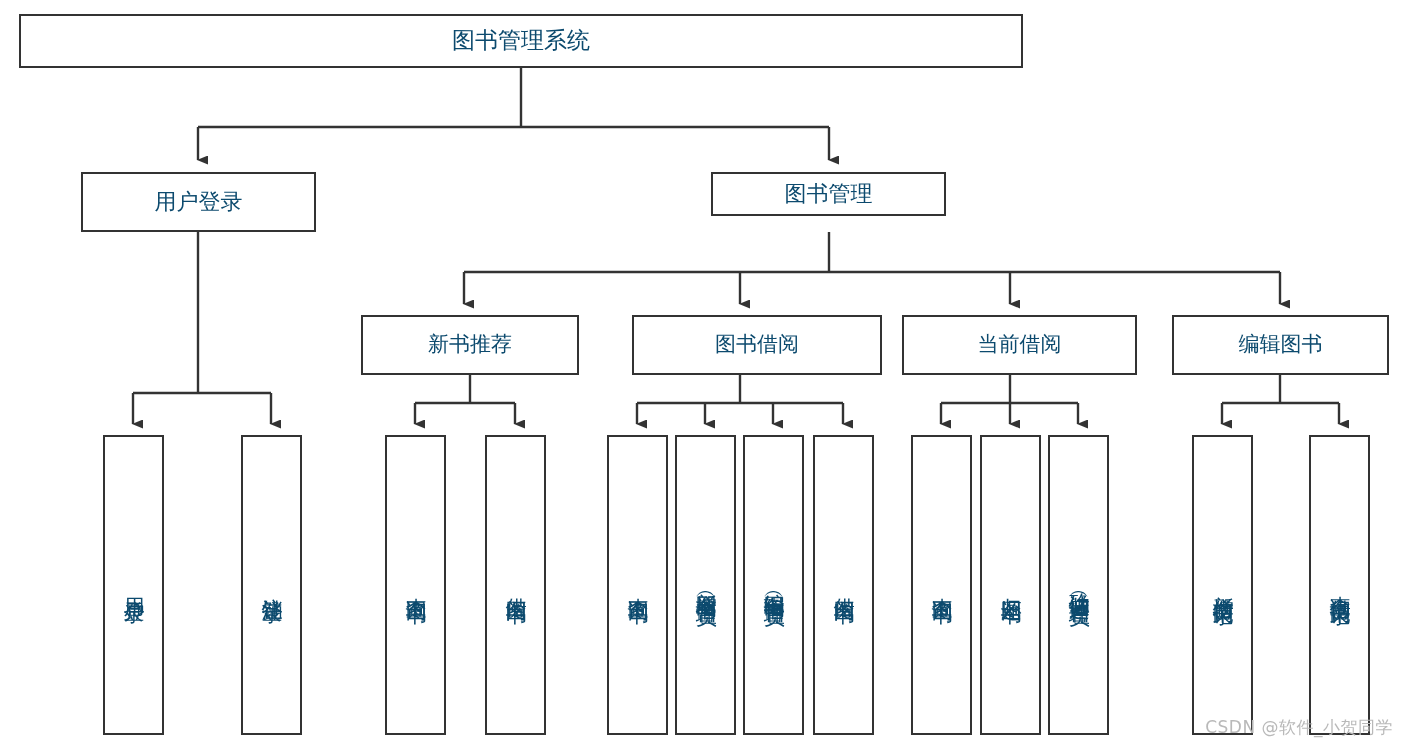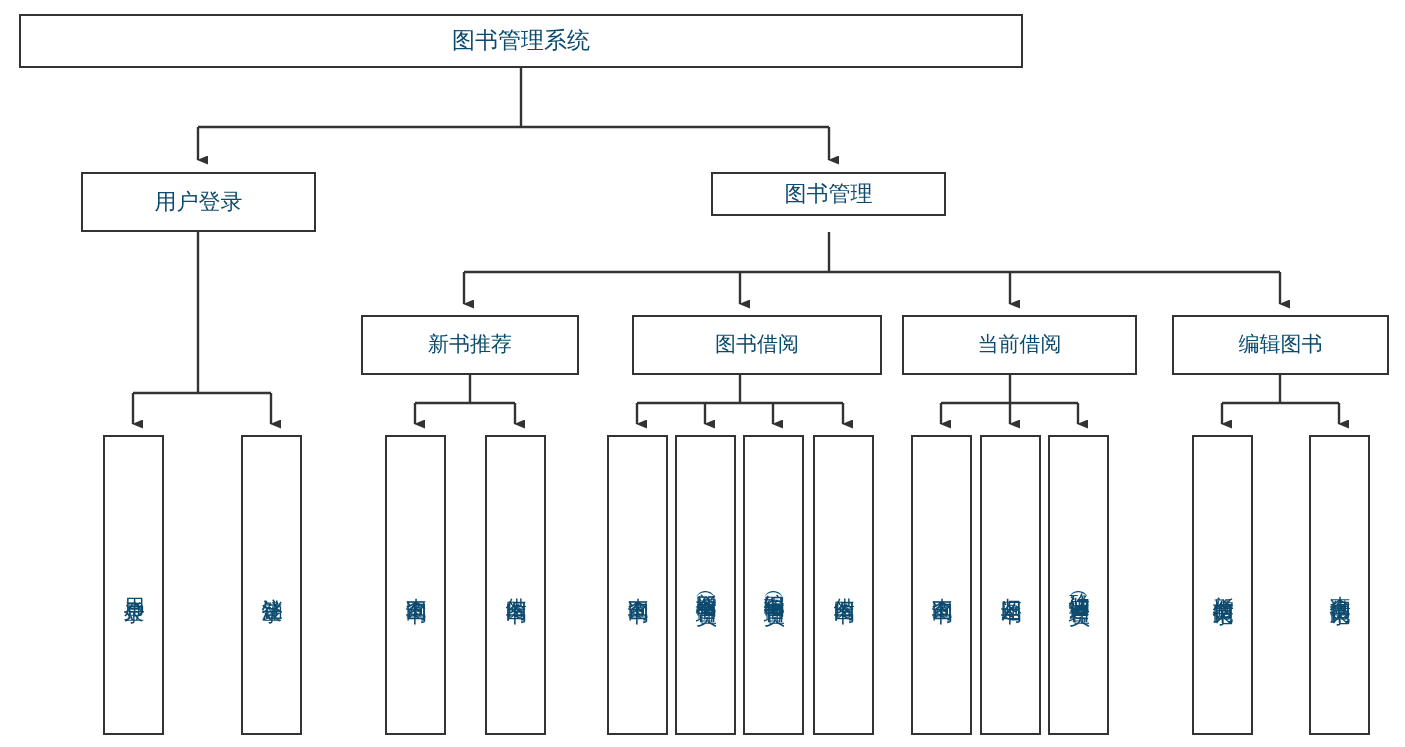--- a/index.html
+++ b/index.html
@@ -188,14 +188,15 @@
     <span class="node-label">确认归还（管理员）</span>
   </div>
 
   <div class="node leaf" style="left:1192px; top:435px; width:61px; height:300px;">
     <span class="node-label">新增借阅记录</span>
   </div>
   <div class="node leaf" style="left:1309px; top:435px; width:61px; height:300px;">
     <span class="node-label">查询借阅记录</span>
   </div>
 
+  <div id="watermark">CSDN @软件_小贺同学</div>
 
 </div>
 
 </body></html>

